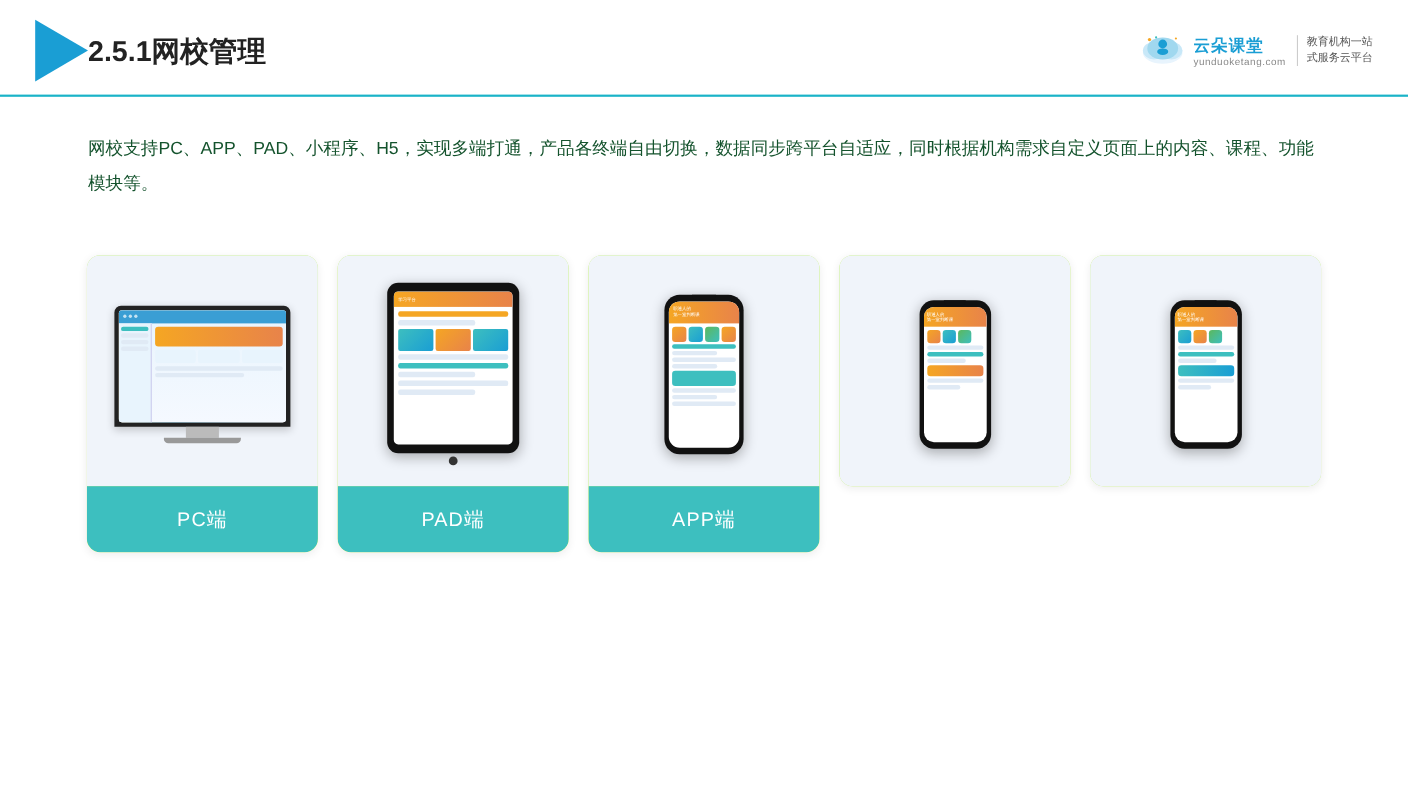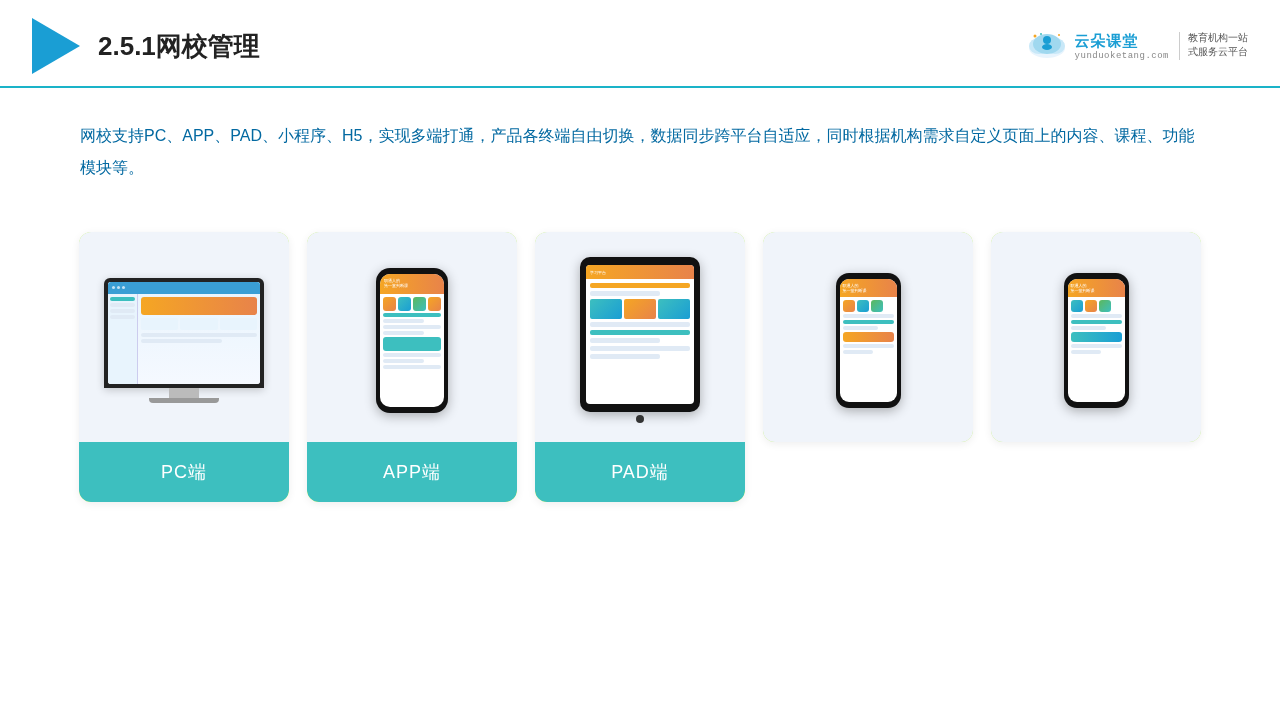--- a/index.html
+++ b/index.html
@@ -15,39 +15,37 @@
     .header {
       display: flex;
       align-items: center;
       justify-content: space-between;
       padding: 18px 32px 12px 32px;
       border-bottom: 2px solid #1ab3c8;
     }
     .header-left {
       display: flex;
       align-items: center;
-      gap: 18px;
     }
     .logo-triangle {
       width: 0;
       height: 0;
       border-top: 28px solid transparent;
       border-bottom: 28px solid transparent;
       border-left: 48px solid #1a9ed4;
     }
     .page-title {
       font-size: 26px;
       font-weight: bold;
       color: #222;
     }
     .header-right {
       display: flex;
       align-items: center;
       gap: 10px;
-      font-family: Liberation Mono, monospace;
     }
     .cloud-logo {
       display: flex;
       align-items: center;
       gap: 6px;
     }
     .cloud-icon-svg {
       width: 44px;
       height: 32px;
     }
@@ -74,21 +72,21 @@
       text-align: left;
       border-left: 1px solid #ccc;
       padding-left: 8px;
       margin-left: 4px;
     }
 
     
     .description {
       padding: 32px 80px 10px 80px;
       font-size: 16px;
-      color: #0369a1;
+      color: #14532d;
       line-height: 2;
     }
 
     
     .cards-container {
       display: flex;
       justify-content: center;
       align-items: flex-start;
       gap: 18px;
       padding: 28px 60px 20px 60px;
@@ -394,20 +392,50 @@
         </div>
         <div class="pc-stand"></div>
         <div class="pc-base"></div>
       </div>
     </div>
     <div class="card-label">PC端</div>
   </div>
 
   <div class="card">
     <div class="card-image-area">
+      <div class="mock-tablet">
+        <div class="tablet-outer">
+          <div class="tablet-screen">
+            <div class="tablet-top-bar">
+              <div class="tablet-top-text">学习平台</div>
+            </div>
+            <div class="tablet-content">
+              <div class="tablet-row orange"></div>
+              <div class="tablet-row short"></div>
+              <div class="tablet-cards">
+                <div class="tablet-card-box"></div>
+                <div class="tablet-card-box orange"></div>
+                <div class="tablet-card-box"></div>
+              </div>
+              <div class="tablet-row" style="margin-top:3px;"></div>
+              <div class="tablet-row teal"></div>
+              <div class="tablet-row short"></div>
+              <div class="tablet-row"></div>
+              <div class="tablet-row short"></div>
+            </div>
+          </div>
+        </div>
+        <div class="tablet-home"></div>
+      </div>
+    </div>
+    <div class="card-label">PAD端</div>
+  </div>
+
+  <div class="card">
+    <div class="card-image-area">
       <div class="mock-phone">
         <div class="phone-outer">
           <div class="phone-notch"></div>
           <div class="phone-screen">
             <div class="phone-screen-top">
               <div class="phone-top-text">职通人的<br>第一堂判断课</div>
             </div>
             <div class="phone-content">
               <div class="phone-icons-row">
                 <div class="phone-icon-box"></div>
@@ -426,50 +454,20 @@
             </div>
           </div>
         </div>
       </div>
     </div>
     <div class="card-label">APP端</div>
   </div>
 
   <div class="card">
     <div class="card-image-area">
-      <div class="mock-tablet">
-        <div class="tablet-outer">
-          <div class="tablet-screen">
-            <div class="tablet-top-bar">
-              <div class="tablet-top-text">学习平台</div>
-            </div>
-            <div class="tablet-content">
-              <div class="tablet-row orange"></div>
-              <div class="tablet-row short"></div>
-              <div class="tablet-cards">
-                <div class="tablet-card-box"></div>
-                <div class="tablet-card-box orange"></div>
-                <div class="tablet-card-box"></div>
-              </div>
-              <div class="tablet-row" style="margin-top:3px;"></div>
-              <div class="tablet-row teal"></div>
-              <div class="tablet-row short"></div>
-              <div class="tablet-row"></div>
-              <div class="tablet-row short"></div>
-            </div>
-          </div>
-        </div>
-        <div class="tablet-home"></div>
-      </div>
-    </div>
-    <div class="card-label">PAD端</div>
-  </div>
-
-  <div class="card">
-    <div class="card-image-area">
       <div class="mock-phone-mini">
         <div class="phone-mini-outer">
           <div class="phone-mini-notch"></div>
           <div class="phone-mini-screen">
             <div style="height:18px; background:linear-gradient(90deg,#f5a623,#e8834a); display:flex; align-items:center; padding:0 3px;">
               <div style="font-size:4px; color:#fff;">职通人的<br>第一堂判断课</div>
             </div>
             <div style="padding:3px;">
               <div style="display:flex; gap:2px; margin-bottom:2px;">
                 <div style="width:12px;height:12px;border-radius:3px;background:linear-gradient(135deg,#f5a623,#e8834a);"></div>

